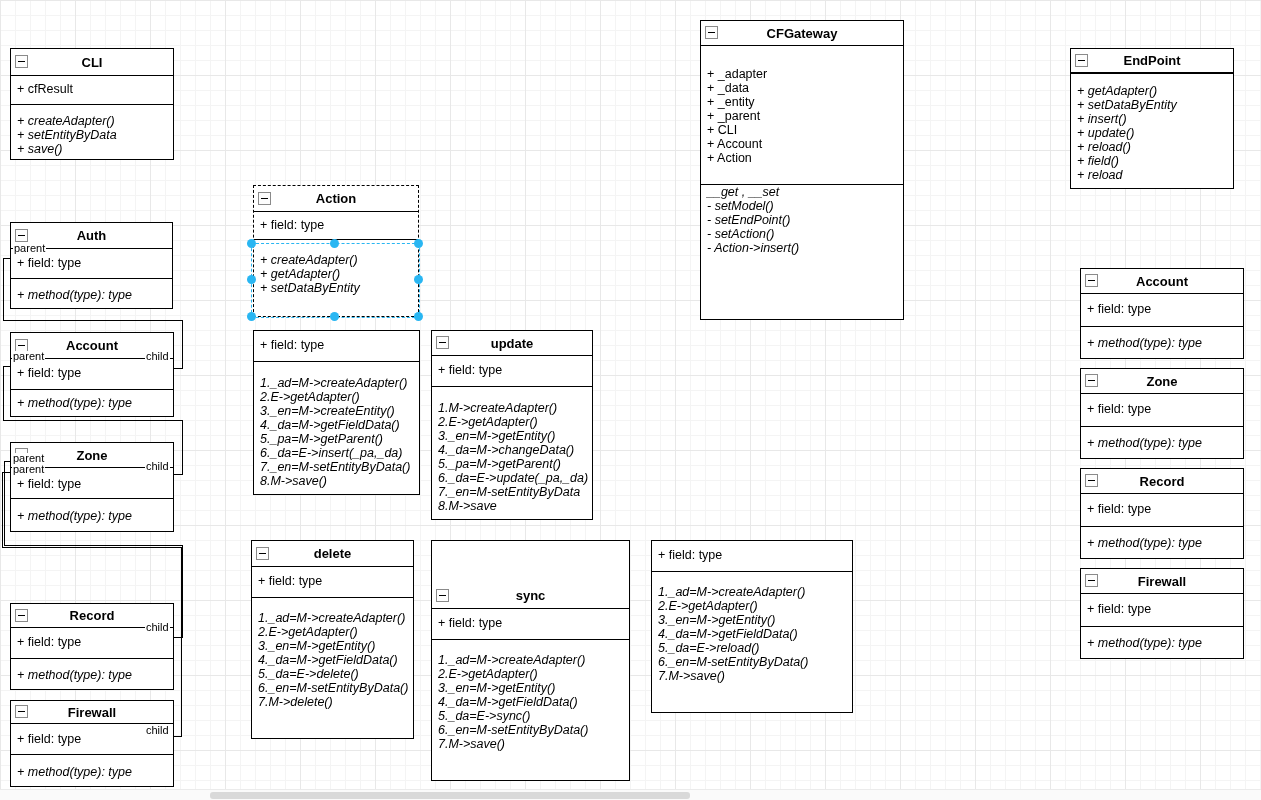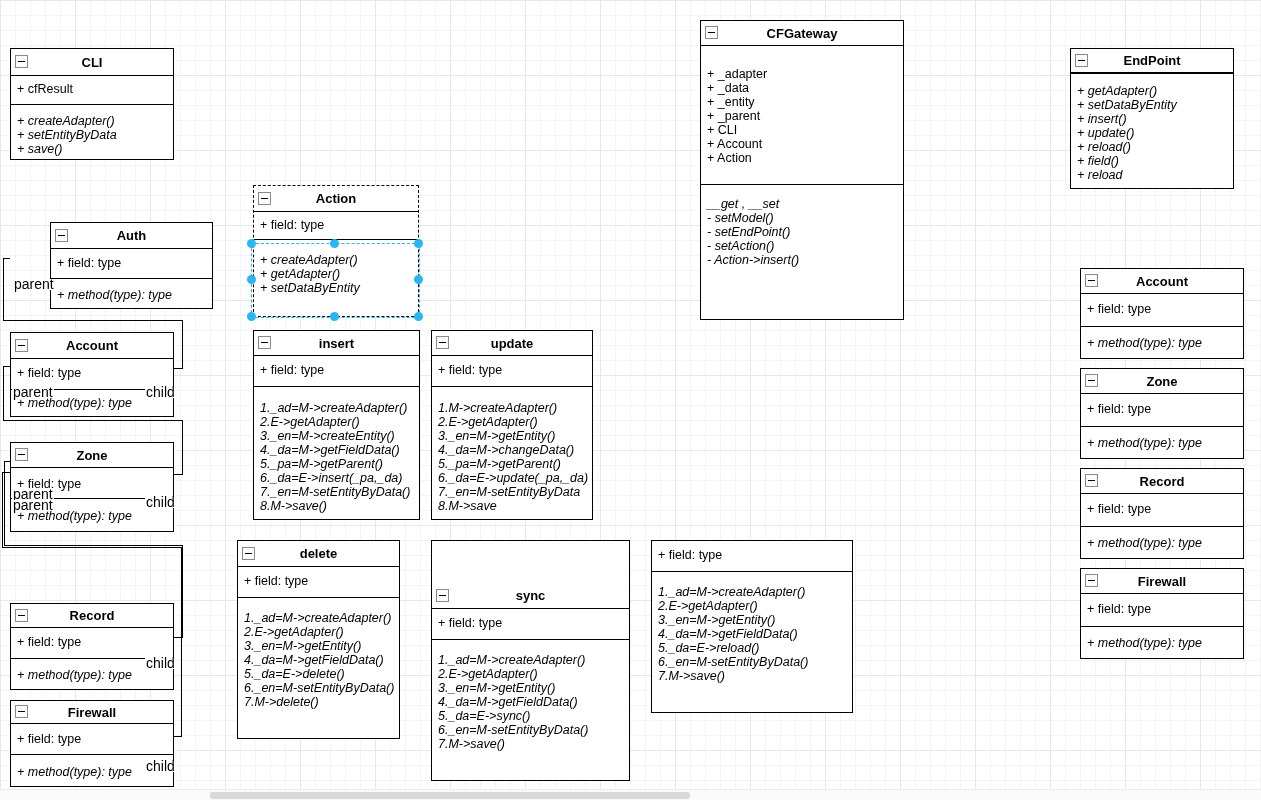--- a/index.html
+++ b/index.html
@@ -17,21 +17,21 @@
   .class-box{position:absolute;background:#fff;border:1px solid #000;box-sizing:content-box;z-index:2;}
   .class-box.dashed{border-style:dashed;}
   .c-title{position:relative;border-bottom:1px solid #000;display:flex;align-items:center;justify-content:center;
     font-weight:bold;font-size:13px;box-sizing:border-box;white-space:nowrap;}
   .collapse{position:absolute;left:4px;top:50%;margin-top:-7px;width:13px;height:13px;border:1px solid #8a8a8a;
     background:#fdfdfd;box-sizing:border-box;}
   .minus{display:block;width:7px;height:1px;background:#000;margin:5px auto 0;}
   .c-sec{box-sizing:border-box;overflow:hidden;}
   .c-methods{border-top:1px solid #000;font-style:italic;}
   .c-line{font-size:12.5px;line-height:14px;padding-left:6px;white-space:nowrap;color:#000;}
-  .edge-label{position:absolute;z-index:3;font-size:14px;line-height:11px;background:#fff;padding:0 1px;color:#000;margin-top:36px;}
+  .edge-label{position:absolute;z-index:3;font-size:11px;line-height:11px;background:#fff;padding:0 1px;color:#000;}
   .sel-rect{position:absolute;border:1px dashed #29b6f2;z-index:4;background:transparent;}
   .handle{position:absolute;width:9px;height:9px;border-radius:50%;z-index:5;}
   .hscroll{position:absolute;left:0;bottom:0;width:100%;height:11px;background:#fafafa;border-top:1px solid #ebebeb;z-index:6;box-sizing:border-box;}
   .hthumb{position:absolute;top:2px;height:7px;border-radius:3px;}
 </style>
 </head>
 <body>
 
 <div id="canvas">
   <svg id="edges" xmlns="http://www.w3.org/2000/svg">
@@ -50,21 +50,21 @@
         </div>
         <div class="c-sec c-fields" style="height: 28px; padding-top: 6px;">
           <div class="c-line">+ cfResult</div>
         </div>
         <div class="c-sec c-methods" style="height: 55px; padding-top: 9px;">
           <div class="c-line">+ createAdapter()</div>
           <div class="c-line">+ setEntityByData</div>
           <div class="c-line">+ save()</div>
         </div>
       </div>
-      <div class="class-box" style="left: 10px; top: 222px; width: 161px; margin-left: 40px;">
+      <div class="class-box" style="left: 10px; top: 222px; width: 161px;">
         <div class="c-title" style="height: 26px;">
           <div class="collapse">
             <div class="minus"></div>
           </div>
           <div class="c-title-text">Auth</div>
         </div>
         <div class="c-sec c-fields" style="height: 29px; padding-top: 7px;">
           <div class="c-line">+ field: type</div>
         </div>
         <div class="c-sec c-methods" style="height: 30px; padding-top: 9px;">
@@ -137,26 +137,20 @@
         <div class="c-sec c-fields" style="height: 27px; padding-top: 6px;">
           <div class="c-line">+ field: type</div>
         </div>
         <div class="c-sec c-methods" style="height: 77px; padding-top: 13px;">
           <div class="c-line">+ createAdapter()</div>
           <div class="c-line">+ getAdapter()</div>
           <div class="c-line">+ setDataByEntity</div>
         </div>
       </div>
       <div class="class-box" style="left: 253px; top: 330px; width: 165px;">
-        <div class="c-title" style="height: 25px;">
-          <div class="collapse">
-            <div class="minus"></div>
-          </div>
-          <div class="c-title-text">insert</div>
-        </div>
         <div class="c-sec c-fields" style="height: 30px; padding-top: 7px;">
           <div class="c-line">+ field: type</div>
         </div>
         <div class="c-sec c-methods" style="height: 133px; padding-top: 14px;">
           <div class="c-line">1._ad=M-&gt;createAdapter()</div>
           <div class="c-line">2.E-&gt;getAdapter()</div>
           <div class="c-line">3._en=M-&gt;createEntity()</div>
           <div class="c-line">4._da=M-&gt;getFieldData()</div>
           <div class="c-line">5._pa=M-&gt;getParent()</div>
           <div class="c-line">6._da=E-&gt;insert(_pa,_da)</div>
@@ -178,21 +172,21 @@
           <div class="c-line">1.M-&gt;createAdapter()</div>
           <div class="c-line">2.E-&gt;getAdapter()</div>
           <div class="c-line">3._en=M-&gt;getEntity()</div>
           <div class="c-line">4._da=M-&gt;changeData()</div>
           <div class="c-line">5._pa=M-&gt;getParent()</div>
           <div class="c-line">6._da=E-&gt;update(_pa,_da)</div>
           <div class="c-line">7._en=M-setEntityByData</div>
           <div class="c-line">8.M-&gt;save</div>
         </div>
       </div>
-      <div class="class-box" style="left: 237px; top: 540px; width: 161px;">
+      <div class="class-box" style="left: 251px; top: 540px; width: 161px;">
         <div class="c-title" style="height: 26px;">
           <div class="collapse">
             <div class="minus"></div>
           </div>
           <div class="c-title-text">delete</div>
         </div>
         <div class="c-sec c-fields" style="height: 30px; padding-top: 7px;">
           <div class="c-line">+ field: type</div>
         </div>
         <div class="c-sec c-methods" style="height: 141px; padding-top: 13px;">
@@ -248,21 +242,21 @@
         </div>
         <div class="c-sec c-fields" style="height: 138px; padding-top: 21px;">
           <div class="c-line">+ _adapter</div>
           <div class="c-line">+ _data</div>
           <div class="c-line">+ _entity</div>
           <div class="c-line">+ _parent</div>
           <div class="c-line">+ CLI</div>
           <div class="c-line">+ Account</div>
           <div class="c-line">+ Action</div>
         </div>
-        <div class="c-sec c-methods" style="height: 135px; padding-top: 12px;">
+        <div class="c-sec c-methods" style="height: 135px; padding-top: 0;">
           <div class="c-line">__get , __set</div>
           <div class="c-line">- setModel()</div>
           <div class="c-line">- setEndPoint()</div>
           <div class="c-line">- setAction()</div>
           <div class="c-line">- Action-&gt;insert()</div>
         </div>
       </div>
       <div class="class-box" style="left: 1070px; top: 48px; width: 162px;">
         <div class="c-title" style="height: 24px;">
           <div class="collapse">

